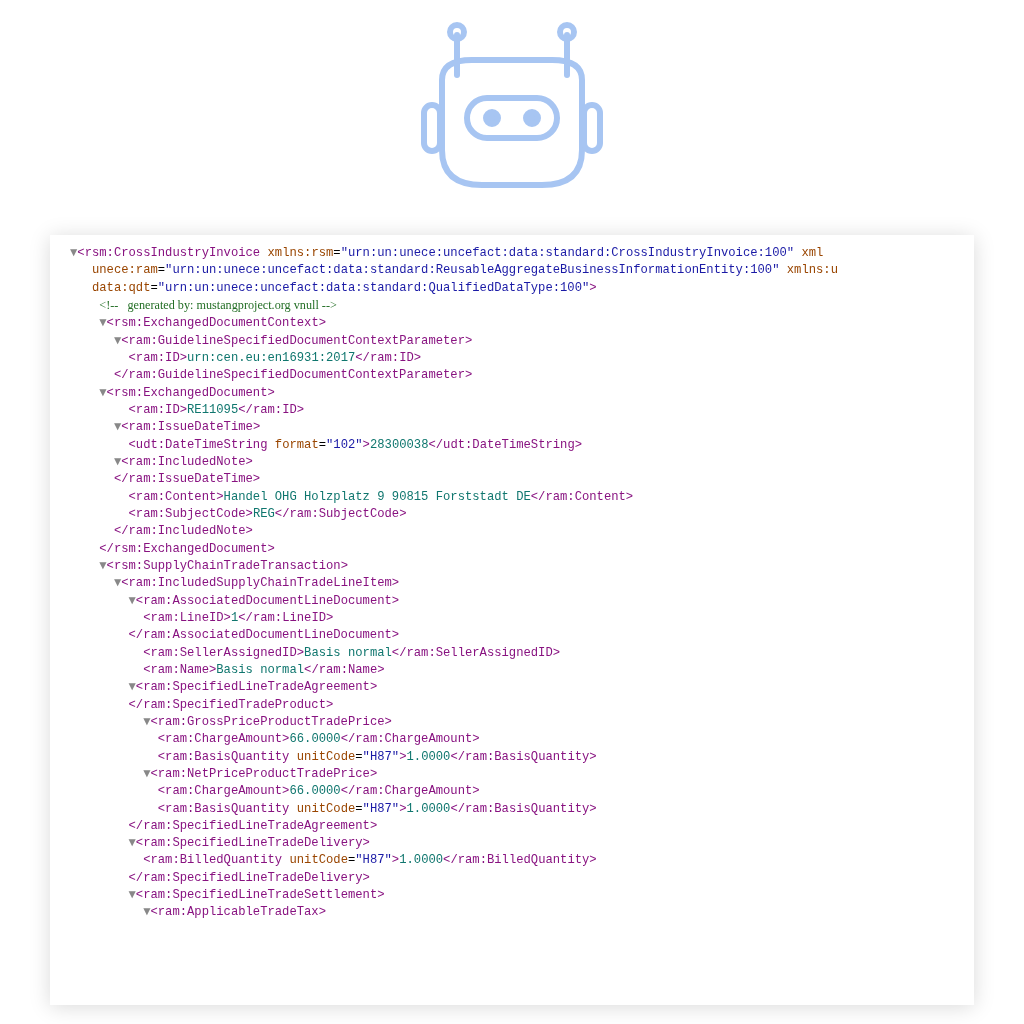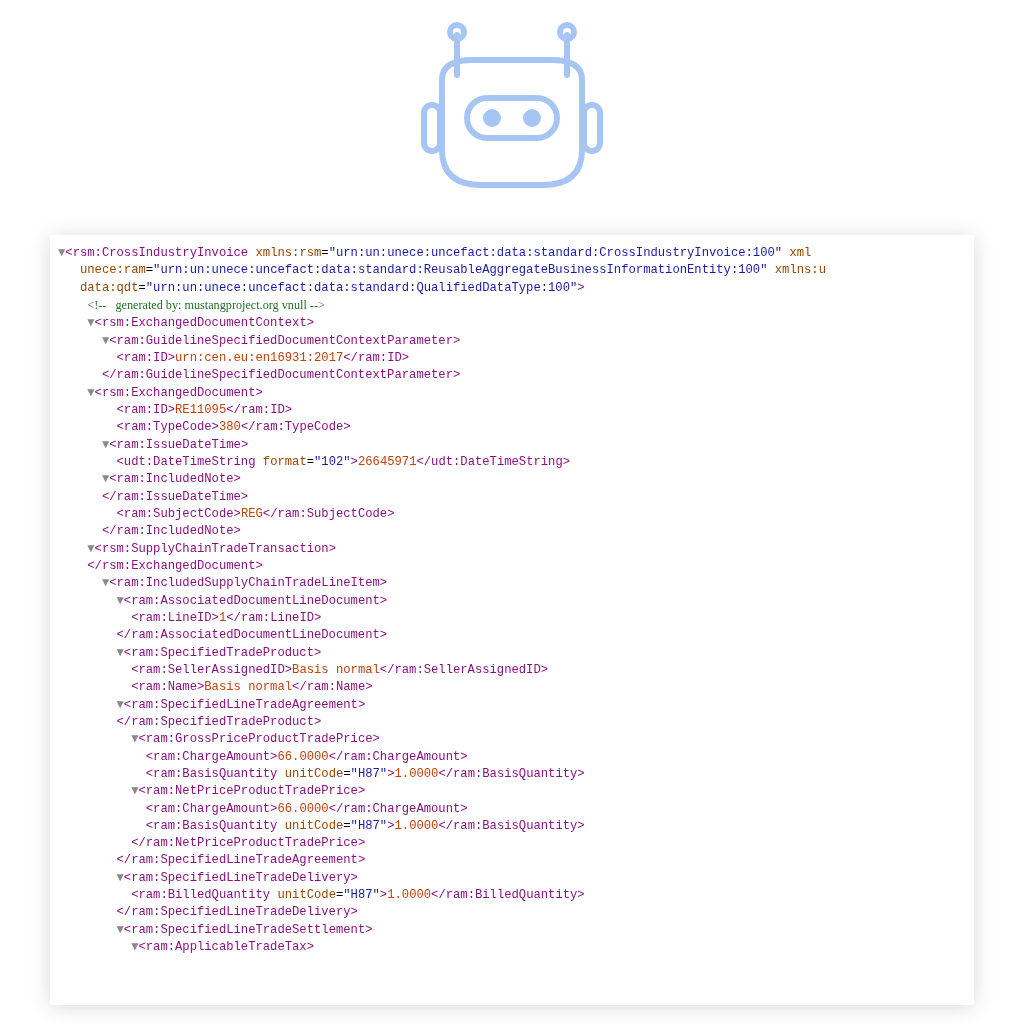--- a/index.html
+++ b/index.html
@@ -19,35 +19,35 @@
     padding-bottom: 10px;
   }
   .robot-icon svg {
     width: 260px;
     height: 180px;
   }
   .code-panel {
     margin: 20px 50px 0 50px;
     background: #ffffff;
     box-shadow: 0 2px 20px rgba(0,0,0,0.15);
-    padding: 10px 8px;
+    padding: 10px 20px;
     font-size: 12.2px;
     line-height: 1.42;
     color: #000;
     overflow: hidden;
     height: 770px;
     white-space: nowrap;
   }
   .line { white-space: pre; }
   .arrow { color: #888; }
   .tag { color: #881280; }
   .attr-name { color: #994500; }
   .attr-eq { color: #000; }
   .attr-val { color: #1a1aa6; }
-  .text { color: #c2410c; }
+  .text { color: #0f766e; }
   .comment { color: #236e25; font-family: Liberation Serif, serif; }
 </style>
 </head>
 <body>
 
 <div class="robot-container">
   <span class="robot-icon">
     <svg viewBox="0 0 260 180" fill="none" stroke="#a7c5f2" stroke-width="6" stroke-linecap="round">
 
       <line x1="75" y1="55" x2="75" y2="15"></line>
@@ -71,44 +71,42 @@
     <div class="line"><span class="arrow">▼</span><span class="tag">&lt;rsm:CrossIndustryInvoice</span> <span class="attr-name">xmlns:rsm</span><span class="attr-eq">=</span><span class="attr-val">"urn:un:unece:uncefact:data:standard:CrossIndustryInvoice:100"</span><span class="attr-name"> xml</span></div>
     <div class="line">   <span class="attr-name">unece:ram</span><span class="attr-eq">=</span><span class="attr-val">"urn:un:unece:uncefact:data:standard:ReusableAggregateBusinessInformationEntity:100"</span><span class="attr-name"> xmlns:u</span></div>
     <div class="line">   <span class="attr-name">data:qdt</span><span class="attr-eq">=</span><span class="attr-val">"urn:un:unece:uncefact:data:standard:QualifiedDataType:100"</span><span class="tag">&gt;</span></div>
     <div class="line">    <span class="comment">&lt;!--   generated by: mustangproject.org vnull --&gt;</span></div>
     <div class="line">    <span class="arrow">▼</span><span class="tag">&lt;rsm:ExchangedDocumentContext</span><span class="tag">&gt;</span></div>
     <div class="line">      <span class="arrow">▼</span><span class="tag">&lt;ram:GuidelineSpecifiedDocumentContextParameter</span><span class="tag">&gt;</span></div>
     <div class="line">        <span class="tag">&lt;ram:ID</span><span class="tag">&gt;</span><span class="text">urn:cen.eu:en16931:2017</span><span class="tag">&lt;/ram:ID&gt;</span></div>
     <div class="line">      <span class="tag">&lt;/ram:GuidelineSpecifiedDocumentContextParameter</span><span class="tag">&gt;</span></div>
     <div class="line">    <span class="arrow">▼</span><span class="tag">&lt;rsm:ExchangedDocument</span><span class="tag">&gt;</span></div>
     <div class="line">        <span class="tag">&lt;ram:ID</span><span class="tag">&gt;</span><span class="text">RE11095</span><span class="tag">&lt;/ram:ID&gt;</span></div>
-    <div class="line">        <span class="tag">&lt;ram:TypeCode</span><span class="tag">&gt;</span><span class="text">380</span><span class="tag">&lt;/ram:TypeCode&gt;</span></div>
     <div class="line">      <span class="arrow">▼</span><span class="tag">&lt;ram:IssueDateTime</span><span class="tag">&gt;</span></div>
-    <div class="line">        <span class="tag">&lt;udt:DateTimeString</span> <span class="attr-name">format</span><span class="attr-eq">=</span><span class="attr-val">"102"</span><span class="tag">&gt;</span><span class="text">26645971</span><span class="tag">&lt;/udt:DateTimeString&gt;</span></div>
+    <div class="line">        <span class="tag">&lt;udt:DateTimeString</span> <span class="attr-name">format</span><span class="attr-eq">=</span><span class="attr-val">"102"</span><span class="tag">&gt;</span><span class="text">28300038</span><span class="tag">&lt;/udt:DateTimeString&gt;</span></div>
     <div class="line">      <span class="arrow">▼</span><span class="tag">&lt;ram:IncludedNote</span><span class="tag">&gt;</span></div>
     <div class="line">      <span class="tag">&lt;/ram:IssueDateTime</span><span class="tag">&gt;</span></div>
+    <div class="line">        <span class="tag">&lt;ram:Content</span><span class="tag">&gt;</span><span class="text">Handel OHG Holzplatz 9 90815 Forststadt DE</span><span class="tag">&lt;/ram:Content&gt;</span></div>
     <div class="line">        <span class="tag">&lt;ram:SubjectCode</span><span class="tag">&gt;</span><span class="text">REG</span><span class="tag">&lt;/ram:SubjectCode&gt;</span></div>
     <div class="line">      <span class="tag">&lt;/ram:IncludedNote</span><span class="tag">&gt;</span></div>
+    <div class="line">    <span class="tag">&lt;/rsm:ExchangedDocument</span><span class="tag">&gt;</span></div>
     <div class="line">    <span class="arrow">▼</span><span class="tag">&lt;rsm:SupplyChainTradeTransaction</span><span class="tag">&gt;</span></div>
-    <div class="line">    <span class="tag">&lt;/rsm:ExchangedDocument</span><span class="tag">&gt;</span></div>
     <div class="line">      <span class="arrow">▼</span><span class="tag">&lt;ram:IncludedSupplyChainTradeLineItem</span><span class="tag">&gt;</span></div>
     <div class="line">        <span class="arrow">▼</span><span class="tag">&lt;ram:AssociatedDocumentLineDocument</span><span class="tag">&gt;</span></div>
     <div class="line">          <span class="tag">&lt;ram:LineID</span><span class="tag">&gt;</span><span class="text">1</span><span class="tag">&lt;/ram:LineID&gt;</span></div>
     <div class="line">        <span class="tag">&lt;/ram:AssociatedDocumentLineDocument</span><span class="tag">&gt;</span></div>
-    <div class="line">        <span class="arrow">▼</span><span class="tag">&lt;ram:SpecifiedTradeProduct</span><span class="tag">&gt;</span></div>
     <div class="line">          <span class="tag">&lt;ram:SellerAssignedID</span><span class="tag">&gt;</span><span class="text">Basis normal</span><span class="tag">&lt;/ram:SellerAssignedID&gt;</span></div>
     <div class="line">          <span class="tag">&lt;ram:Name</span><span class="tag">&gt;</span><span class="text">Basis normal</span><span class="tag">&lt;/ram:Name&gt;</span></div>
     <div class="line">        <span class="arrow">▼</span><span class="tag">&lt;ram:SpecifiedLineTradeAgreement</span><span class="tag">&gt;</span></div>
     <div class="line">        <span class="tag">&lt;/ram:SpecifiedTradeProduct</span><span class="tag">&gt;</span></div>
     <div class="line">          <span class="arrow">▼</span><span class="tag">&lt;ram:GrossPriceProductTradePrice</span><span class="tag">&gt;</span></div>
     <div class="line">            <span class="tag">&lt;ram:ChargeAmount</span><span class="tag">&gt;</span><span class="text">66.0000</span><span class="tag">&lt;/ram:ChargeAmount&gt;</span></div>
     <div class="line">            <span class="tag">&lt;ram:BasisQuantity</span> <span class="attr-name">unitCode</span><span class="attr-eq">=</span><span class="attr-val">"H87"</span><span class="tag">&gt;</span><span class="text">1.0000</span><span class="tag">&lt;/ram:BasisQuantity&gt;</span></div>
     <div class="line">          <span class="arrow">▼</span><span class="tag">&lt;ram:NetPriceProductTradePrice</span><span class="tag">&gt;</span></div>
     <div class="line">            <span class="tag">&lt;ram:ChargeAmount</span><span class="tag">&gt;</span><span class="text">66.0000</span><span class="tag">&lt;/ram:ChargeAmount&gt;</span></div>
     <div class="line">            <span class="tag">&lt;ram:BasisQuantity</span> <span class="attr-name">unitCode</span><span class="attr-eq">=</span><span class="attr-val">"H87"</span><span class="tag">&gt;</span><span class="text">1.0000</span><span class="tag">&lt;/ram:BasisQuantity&gt;</span></div>
-    <div class="line">          <span class="tag">&lt;/ram:NetPriceProductTradePrice</span><span class="tag">&gt;</span></div>
     <div class="line">        <span class="tag">&lt;/ram:SpecifiedLineTradeAgreement</span><span class="tag">&gt;</span></div>
     <div class="line">        <span class="arrow">▼</span><span class="tag">&lt;ram:SpecifiedLineTradeDelivery</span><span class="tag">&gt;</span></div>
     <div class="line">          <span class="tag">&lt;ram:BilledQuantity</span> <span class="attr-name">unitCode</span><span class="attr-eq">=</span><span class="attr-val">"H87"</span><span class="tag">&gt;</span><span class="text">1.0000</span><span class="tag">&lt;/ram:BilledQuantity&gt;</span></div>
     <div class="line">        <span class="tag">&lt;/ram:SpecifiedLineTradeDelivery</span><span class="tag">&gt;</span></div>
     <div class="line">        <span class="arrow">▼</span><span class="tag">&lt;ram:SpecifiedLineTradeSettlement</span><span class="tag">&gt;</span></div>
     <div class="line">          <span class="arrow">▼</span><span class="tag">&lt;ram:ApplicableTradeTax</span><span class="tag">&gt;</span></div>
   </div>
 
 </body></html>

